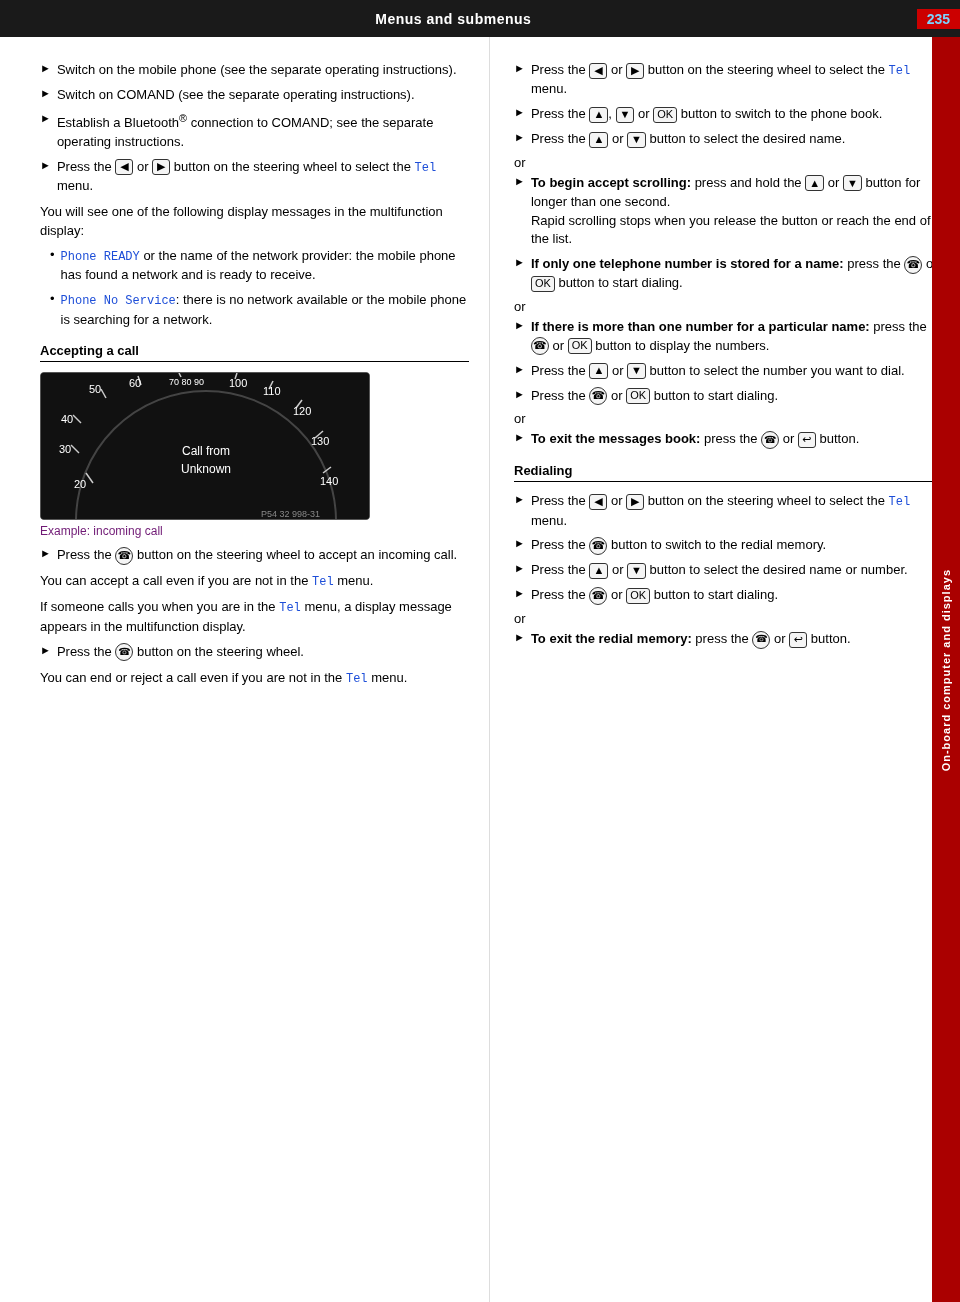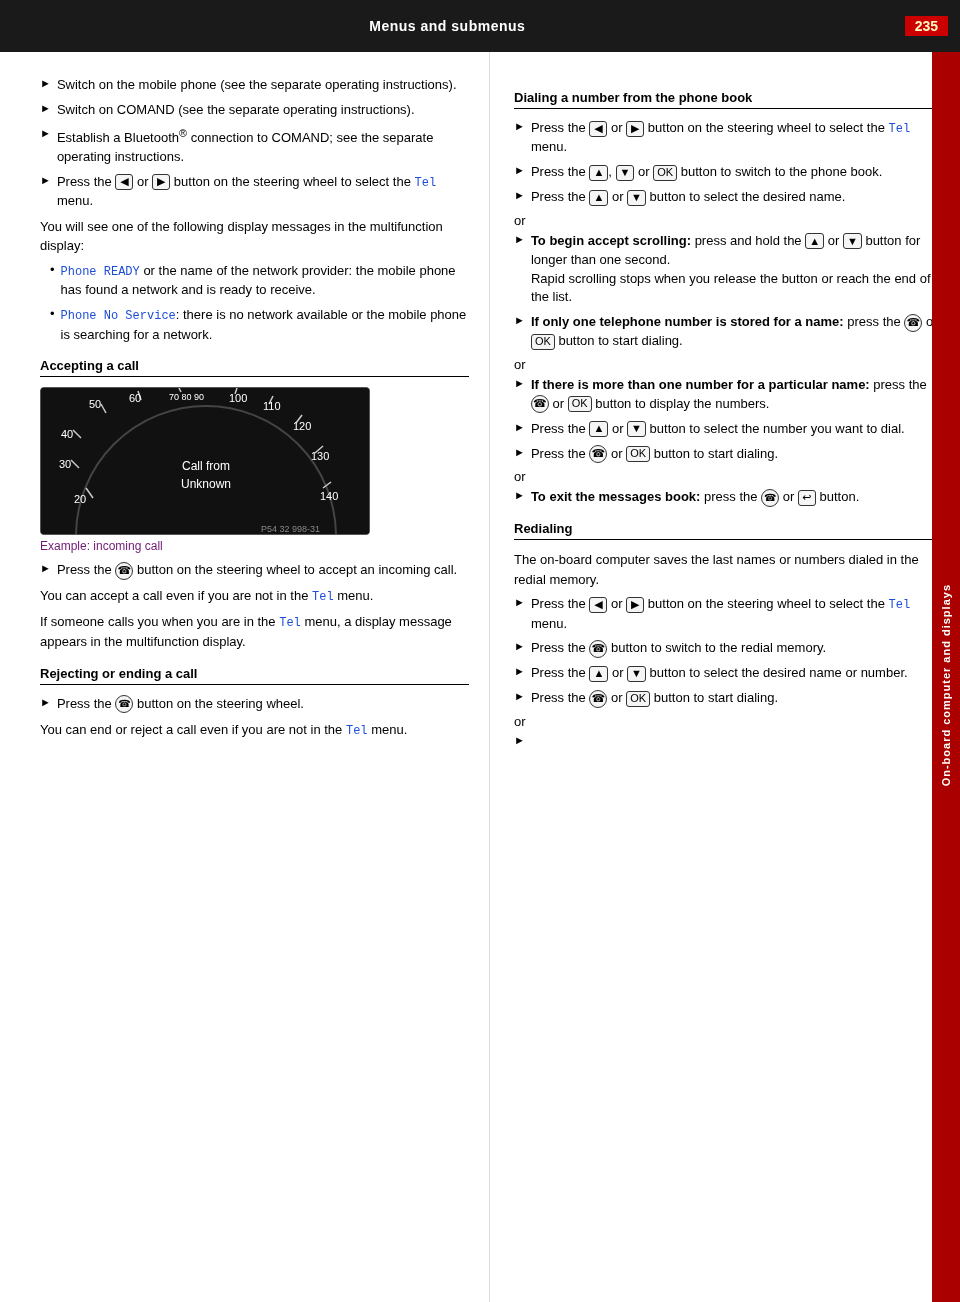--- a/index.html
+++ b/index.html
@@ -8,36 +8,35 @@
       font-size: 13px;
       background: #fff;
       width: 960px;
       min-height: 1302px;
       color: #000;
     }
 
     
     .header-bar {
       background: #1a1a1a;
-      height: 52px;
+      height: 37px;
       display: flex;
       align-items: center;
       justify-content: space-between;
-      padding-right: 12px;
     }
     .header-bar-title {
       color: #fff;
       font-size: 14px;
       font-weight: bold;
       letter-spacing: 0.5px;
       flex: 1;
       text-align: center;
     }
     .header-page-num {
-      color: #fef9c3;
+      color: #7dd3fc;
       font-size: 14px;
       font-weight: bold;
       background: #c00;
       padding: 2px 10px;
       margin-left: 10px;
     }
 
     .page-layout {
       display: flex;
       width: 960px;
@@ -280,34 +279,32 @@
     <div class="speedo-img-caption">Example: incoming call</div>
 
     <div class="bullet-item">
       <span class="bullet-arrow">►</span>
       <span class="bullet-text">Press the <span class="btn-phone">☎</span> button on the steering wheel to accept an incoming call.</span>
     </div>
 
     <p>You can accept a call even if you are not in the <span class="mono">Tel</span> menu.</p>
     <p>If someone calls you when you are in the <span class="mono">Tel</span> menu, a display message appears in the multifunction display.</p>
 
-    <div class="section-heading">Rejecting or ending a call</div>
 
     <div class="bullet-item">
       <span class="bullet-arrow">►</span>
       <span class="bullet-text">Press the <span class="btn-phone" style="font-size:10px;">☎</span> button on the steering wheel.</span>
     </div>
 
     <p>You can end or reject a call even if you are not in the <span class="mono">Tel</span> menu.</p>
 
   </div>
 
   <div class="right-col">
 
-    <div class="section-heading">Dialing a number from the phone book</div>
 
     <div class="bullet-item">
       <span class="bullet-arrow">►</span>
       <span class="bullet-text">Press the <span class="btn-icon">◀</span> or <span class="btn-icon">▶</span> button on the steering wheel to select the <span class="mono">Tel</span> menu.</span>
     </div>
     <div class="bullet-item">
       <span class="bullet-arrow">►</span>
       <span class="bullet-text">Press the <span class="btn-icon">▲</span>, <span class="btn-icon">▼</span> or <span class="btn-icon">OK</span> button to switch to the phone book.</span>
     </div>
     <div class="bullet-item">
@@ -345,21 +342,20 @@
 
     <div class="or-line">or</div>
 
     <div class="bullet-item">
       <span class="bullet-arrow">►</span>
       <span class="bullet-text"><span class="bold">To exit the messages book:</span> press the <span class="btn-phone" style="font-size:10px;">☎</span> or <span class="btn-icon">↩</span> button.</span>
     </div>
 
     <div class="section-heading">Redialing</div>
 
-    <p>The on-board computer saves the last names or numbers dialed in the redial memory.</p>
 
     <div class="bullet-item">
       <span class="bullet-arrow">►</span>
       <span class="bullet-text">Press the <span class="btn-icon">◀</span> or <span class="btn-icon">▶</span> button on the steering wheel to select the <span class="mono">Tel</span> menu.</span>
     </div>
     <div class="bullet-item">
       <span class="bullet-arrow">►</span>
       <span class="bullet-text">Press the <span class="btn-phone">☎</span> button to switch to the redial memory.</span>
     </div>
     <div class="bullet-item">
@@ -368,20 +364,21 @@
     </div>
     <div class="bullet-item">
       <span class="bullet-arrow">►</span>
       <span class="bullet-text">Press the <span class="btn-phone">☎</span> or <span class="btn-icon">OK</span> button to start dialing.</span>
     </div>
 
     <div class="or-line">or</div>
 
     <div class="bullet-item">
       <span class="bullet-arrow">►</span>
+      <span class="bullet-text"><span class="bold">To exit the redial memory:</span> press the <span class="btn-phone" style="font-size:10px;">☎</span> or <span class="btn-icon">↩</span> button.</span>
     </div>
 
     <div class="side-tab">
       <span class="side-tab-text">On-board computer and displays</span>
     </div>
   </div>
 
 </div>
 
 </body></html>

